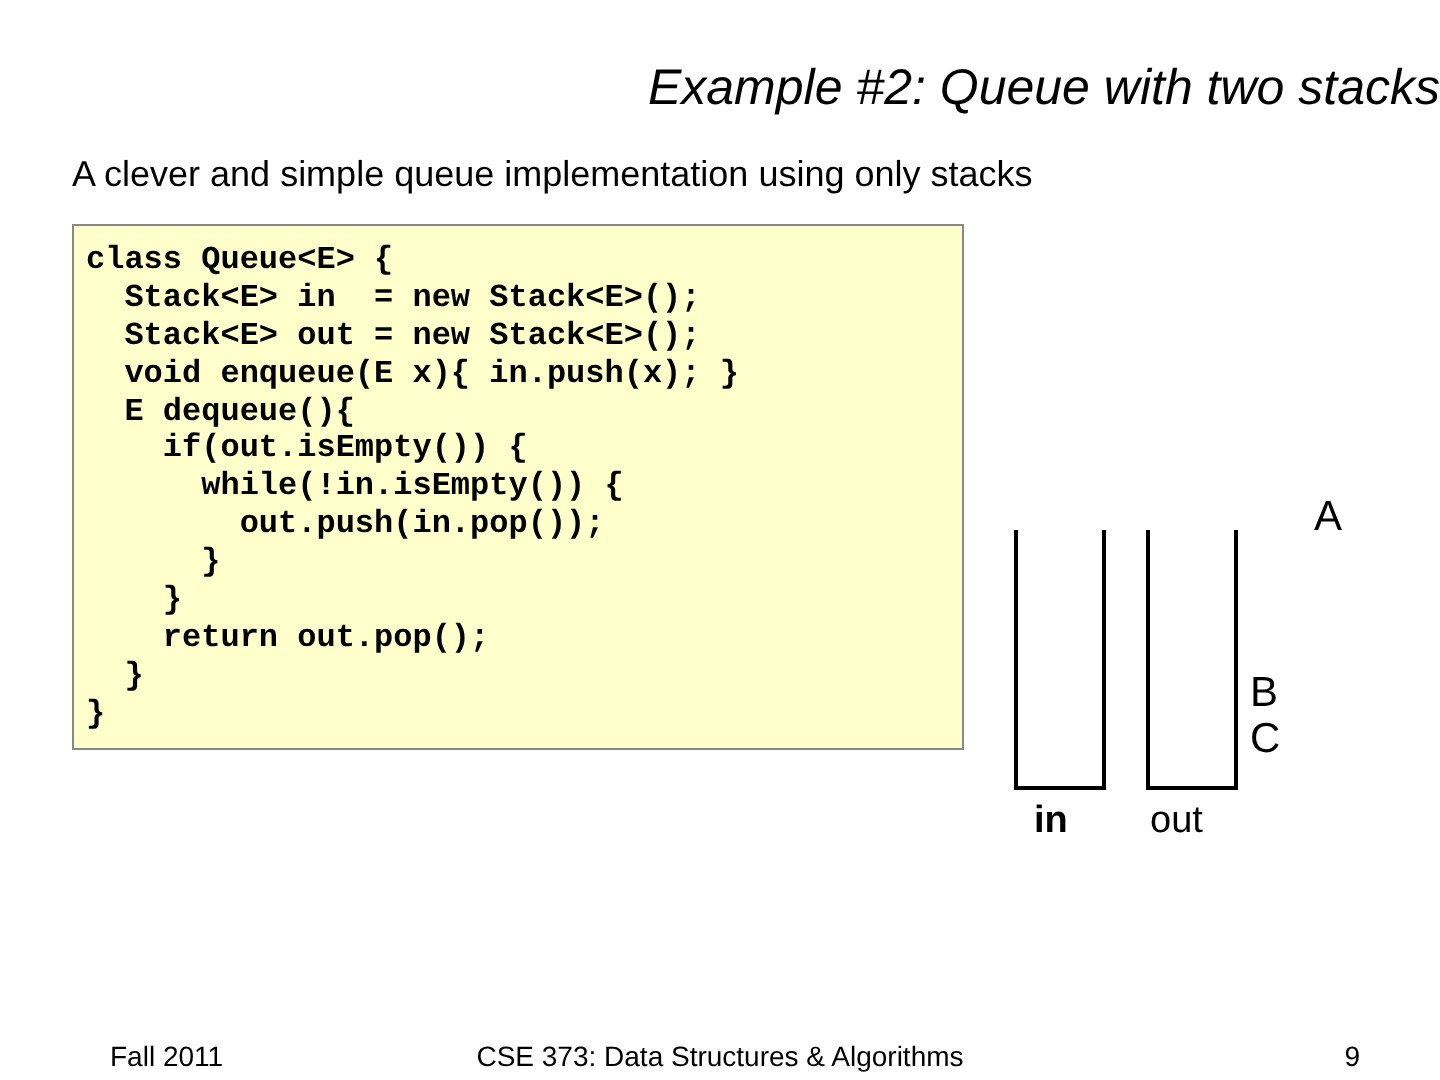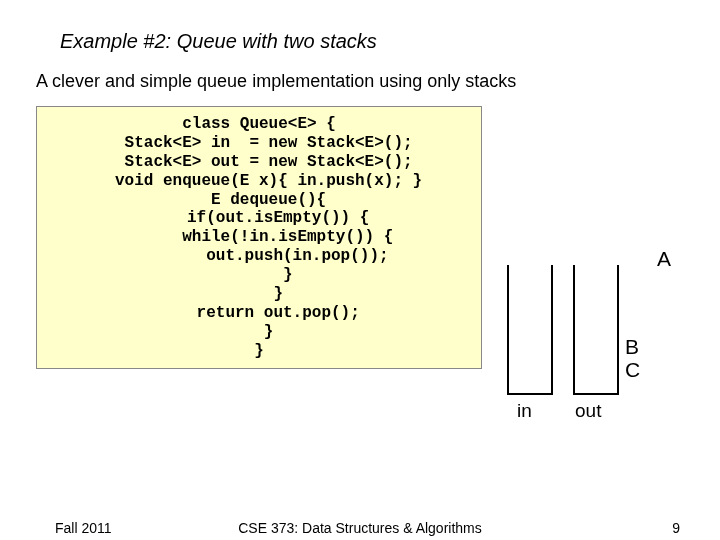--- a/index.html
+++ b/index.html
@@ -8,40 +8,40 @@
     width: 720px;
     height: 540px;
     background: #fff;
     font-family: Arial, Helvetica, sans-serif;
     color: #000;
     position: relative;
     overflow: hidden;
   }
   .title {
     font-style: italic;
-    font-size: 20px;
+    font-size: 25px;
     padding: 30px 0 18px 60px;
     font-weight: 400;
+    text-align: right;
   }
   .subtitle {
     font-size: 18px;
     padding: 0 1px 14px 36px;
   }
   .codebox {
     background: #ffffcc;
     border: 1px solid #888;
     margin-left: 36px;
     width: 432px;
     padding: 8px 6px 8px 6px;
     font-family: "Courier New", monospace;
     font-size: 16px;
     line-height: 1.18;
     white-space: pre;
     font-weight: bold;
-    text-align: center;
   }
   .footer {
     position: absolute;
     bottom: 20px;
     left: 0;
     width: 100%;
     font-size: 14px;
   }
   .footer .left { position: absolute; left: 55px; }
   .footer .center { width: 100%; text-align: center; position: absolute; left:0; }
@@ -80,21 +80,21 @@
     border-right: 2px solid #000;
     border-bottom: 2px solid #000;
   }
   .stack-in { top: 60px; left: 12px; }
   .stack-out { top: 60px; left: 78px; }
   .stack-label {
     position: absolute;
     top: 195px;
     font-size: 19px;
   }
-  .in-label { left: 22px; }
+  .in-label { left: 22px; font-weight: bold; }
   .out-label { left: 80px; }
 </style>
 </head>
 <body>
 
 <div class="title">Example #2: Queue with two stacks</div>
 <div class="subtitle">A clever and simple queue implementation using only stacks</div>
 
 <div class="codebox">class Queue&lt;E&gt; {
   Stack&lt;E&gt; in  = new Stack&lt;E&gt;();

